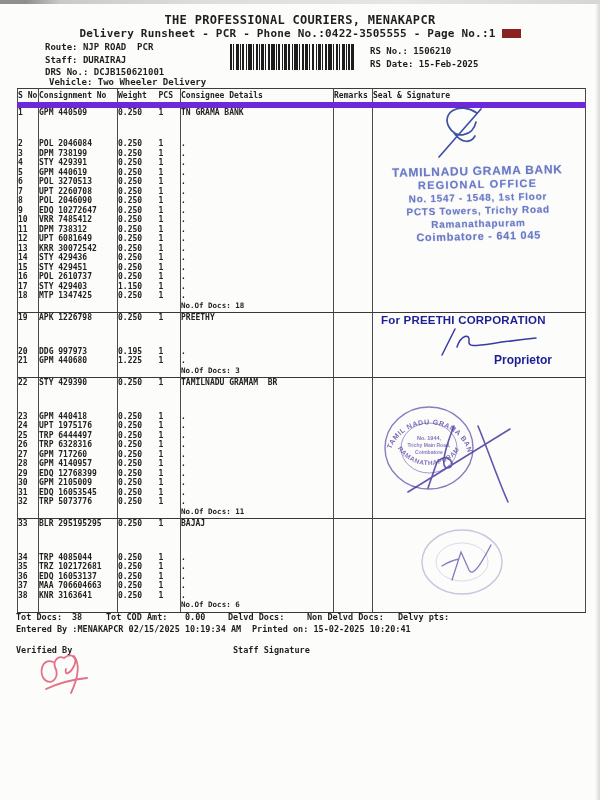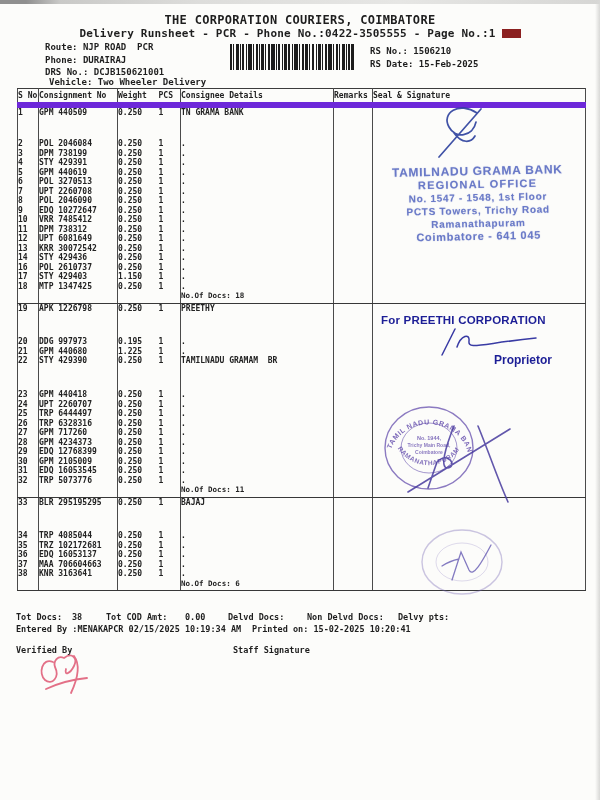--- a/index.html
+++ b/index.html
@@ -48,27 +48,27 @@
   .sig{position:absolute;}
   .footline{position:absolute;font:700 8.5px "DejaVu Sans Mono",monospace;white-space:pre;}
 </style>
 </head>
 <body>
 
 <div class="page">
   <div class="scan-top"></div>
   <div class="scan-right"></div>
 
-  <div class="title1">THE CORPORATION COURIERS, COIMBATORE</div>
+  <div class="title1">THE PROFESSIONAL COURIERS, MENAKAPCR</div>
   <div class="title2row">
     <span class="title2">Delivery Runsheet - PCR - Phone No.:0422-3505555 - Page No.:1</span>
     <span class="redbox"></span>
   </div>
   <div class="metaline m-route"><span>Route:</span> <span>NJP ROAD  PCR</span></div>
-  <div class="metaline m-staff"><span>Phone:</span> <span>DURAIRAJ</span></div>
+  <div class="metaline m-staff"><span>Staff:</span> <span>DURAIRAJ</span></div>
   <div class="metaline m-drs"><span>DRS No.:</span> <span>DCJB150621001</span></div>
   <div class="metaline m-vehicle"><span>Vehicle:</span> <span>Two Wheeler Delivery</span></div>
   <div class="metaline m-rsno"><span>RS No.:</span> <span>1506210</span></div>
   <div class="metaline m-rsdate"><span>RS Date:</span> <span>15-Feb-2025</span></div>
 
   <svg class="barcode" width="124" height="26" viewBox="0 0 124 26">
     <g fill="#1c1c1c">
       <rect x="0" width="2" height="26"></rect>
         <rect x="3" width="1" height="26"></rect>
         <rect x="6" width="3" height="26"></rect>
@@ -252,20 +252,29 @@
         <tr class="rrow">
           <td class="bL bR p0">14</td>
           <td class="bR p1">STY 429436</td>
           <td class="p2">0.250</td>
           <td class="bR p3">1</td>
           <td class="bR p4">.</td>
           <td class="bR"></td>
           <td class="bR"></td>
         </tr>
         <tr class="rrow">
+          <td class="bL bR p0">15</td>
+          <td class="bR p1">STY 429451</td>
+          <td class="p2">0.250</td>
+          <td class="bR p3">1</td>
+          <td class="bR p4">.</td>
+          <td class="bR"></td>
+          <td class="bR"></td>
+        </tr>
+        <tr class="rrow">
           <td class="bL bR p0">16</td>
           <td class="bR p1">POL 2610737</td>
           <td class="p2">0.250</td>
           <td class="bR p3">1</td>
           <td class="bR p4">.</td>
           <td class="bR"></td>
           <td class="bR"></td>
         </tr>
         <tr class="rrow">
           <td class="bL bR p0">17</td>
@@ -314,41 +323,50 @@
         </tr>
         <tr class="rrow">
           <td class="bL bR p0">21</td>
           <td class="bR p1">GPM 440680</td>
           <td class="p2">1.225</td>
           <td class="bR p3">1</td>
           <td class="bR p4">.</td>
           <td class="bR"></td>
           <td class="bR"></td>
         </tr>
+        <tr class="rdocs">
+          <td class="bL bR p0"></td>
+          <td class="bR p1"></td>
+          <td class="p2"></td>
+          <td class="bR p3"></td>
+          <td class="bR p4 pdocs">No.Of Docs: 3</td>
+          <td class="bR"></td>
+          <td class="bR"></td>
+        </tr>
         <tr class="rfirst">
           <td class="bL bR p0">22</td>
           <td class="bR p1">STY 429390</td>
           <td class="p2">0.250</td>
           <td class="bR p3">1</td>
           <td class="bR p4">TAMILNADU GRAMAM  BR</td>
           <td class="bR"></td>
           <td class="bR"></td>
         </tr>
         <tr class="rrow">
           <td class="bL bR p0">23</td>
           <td class="bR p1">GPM 440418</td>
           <td class="p2">0.250</td>
           <td class="bR p3">1</td>
           <td class="bR p4">.</td>
           <td class="bR"></td>
           <td class="bR"></td>
         </tr>
         <tr class="rrow">
           <td class="bL bR p0">24</td>
-          <td class="bR p1">UPT 2260707</td>
+          <td class="bR p1">UPT 1975176</td>
           <td class="p2">0.250</td>
           <td class="bR p3">1</td>
           <td class="bR p4">.</td>
           <td class="bR"></td>
           <td class="bR"></td>
         </tr>
         <tr class="rrow">
           <td class="bL bR p0">25</td>
           <td class="bR p1">TRP 6444497</td>
           <td class="p2">0.250</td>
@@ -370,21 +388,21 @@
           <td class="bL bR p0">27</td>
           <td class="bR p1">GPM 717260</td>
           <td class="p2">0.250</td>
           <td class="bR p3">1</td>
           <td class="bR p4">.</td>
           <td class="bR"></td>
           <td class="bR"></td>
         </tr>
         <tr class="rrow">
           <td class="bL bR p0">28</td>
-          <td class="bR p1">GPM 4234373</td>
+          <td class="bR p1">GPM 4140957</td>
           <td class="p2">0.250</td>
           <td class="bR p3">1</td>
           <td class="bR p4">.</td>
           <td class="bR"></td>
           <td class="bR"></td>
         </tr>
         <tr class="rrow">
           <td class="bL bR p0">29</td>
           <td class="bR p1">EDQ 12768399</td>
           <td class="p2">0.250</td>

